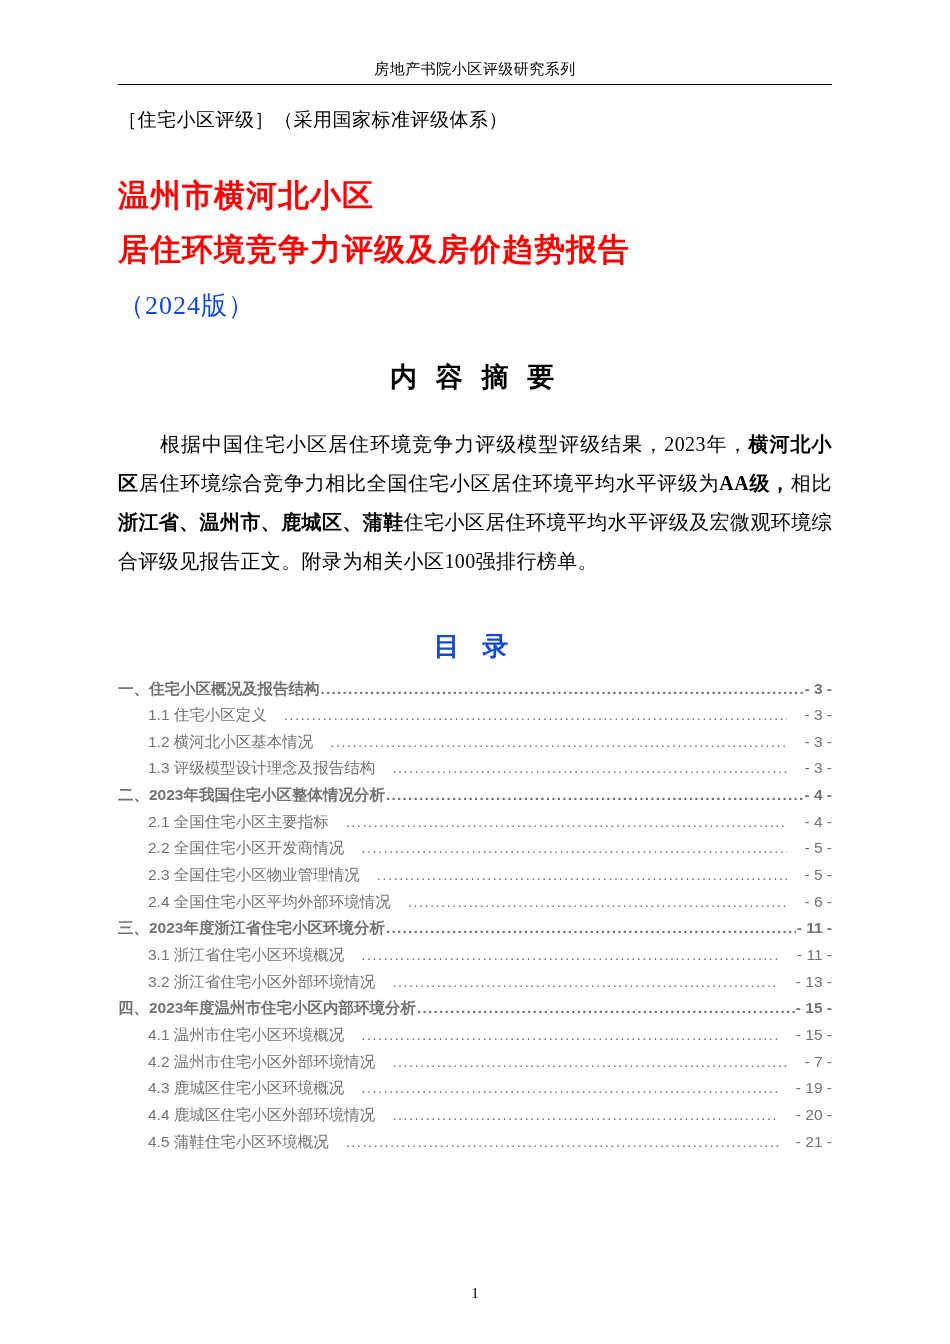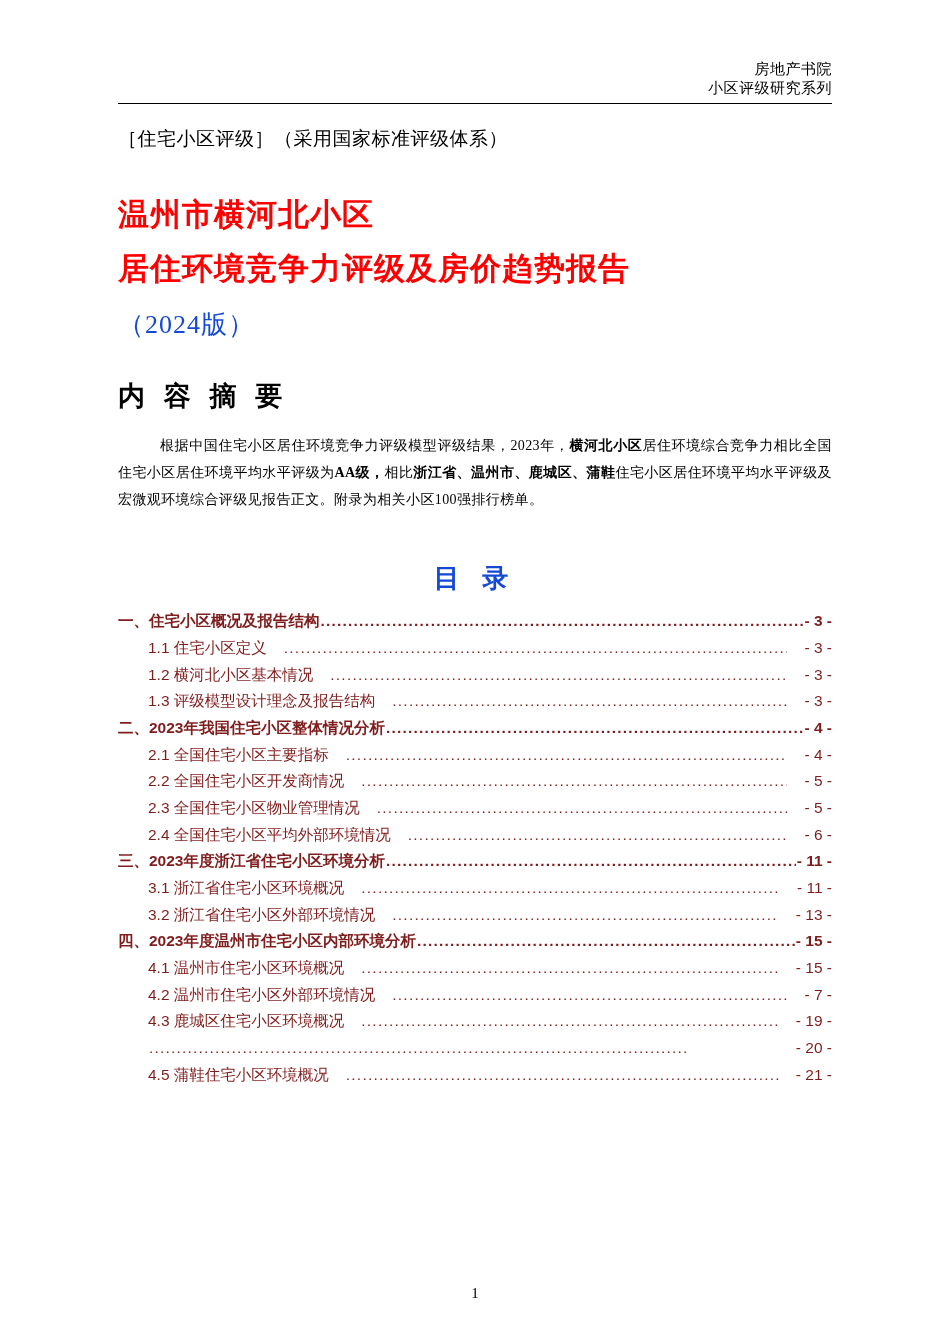--- a/index.html
+++ b/index.html
@@ -24,21 +24,20 @@
   
   .header {
     display: flex;
     justify-content: center;
     align-items: flex-end;
     font-size: 15px;
     font-family: "Liberation Serif", serif;
     padding-bottom: 5px;
     border-bottom: 1.6px solid #000;
     letter-spacing: 0.5px;
-    flex-direction: column;
   }
   .header-left, .header-right {
     white-space: nowrap;
   }
   
   .bracket-line {
     margin-top: 22px;
     font-size: 19px;
     letter-spacing: 0.5px;
   }
@@ -55,29 +54,29 @@
     letter-spacing: 1px;
   }
   .title-version {
     color: #1449D4;
     font-size: 26px;
     margin-top: 10px;
     letter-spacing: 1px;
   }
   
   .section-heading {
-    text-align: left;
+    text-align: center;
     font-weight: bold;
     font-size: 27px;
     margin-top: 36px;
     letter-spacing: 6px;
   }
   .abstract {
-    margin-top: 18px;
-    font-size: 14px;
+    margin-top: 30px;
+    font-size: 20px;
     line-height: 1.95;
     text-align: justify;
     text-indent: 42px;
     letter-spacing: 0.4px;
   }
   .abstract b {
     font-weight: bold;
   }
   
   .toc-heading {
@@ -87,25 +86,26 @@
     margin-top: 48px;
     letter-spacing: 8px;
     color: #1449D4;
   }
   .toc {
     margin-top: 12px;
   }
   .toc-row {
     display: flex;
     align-items: baseline;
-    color: #7f1d1d;
+    color: #737373;
     font-family: "Liberation Sans", sans-serif;
     font-size: 15.5px;
     line-height: 1.72;
     white-space: nowrap;
+    text-align: right;
   }
   .toc-row.level1 {
     font-weight: bold;
     font-size: 15.5px;
   }
   .toc-row.level2 {
     padding-left: 30px;
     font-weight: normal;
     gap: 16px;
   }
@@ -247,20 +247,21 @@
       <span class="toc-page">- 7 -</span>
     </div>
 
     <div class="toc-row level2">
       <span class="toc-label">4.3 鹿城区住宅小区环境概况</span>
       <span class="toc-dots">..................................................................................................</span>
       <span class="toc-page">- 19 -</span>
     </div>
 
     <div class="toc-row level2">
+      <span class="toc-label">4.4 鹿城区住宅小区外部环境情况</span>
       <span class="toc-dots">..................................................................................................</span>
       <span class="toc-page">- 20 -</span>
     </div>
 
     <div class="toc-row level2">
       <span class="toc-label">4.5 蒲鞋住宅小区环境概况</span>
       <span class="toc-dots">..................................................................................................</span>
       <span class="toc-page">- 21 -</span>
     </div>
 

